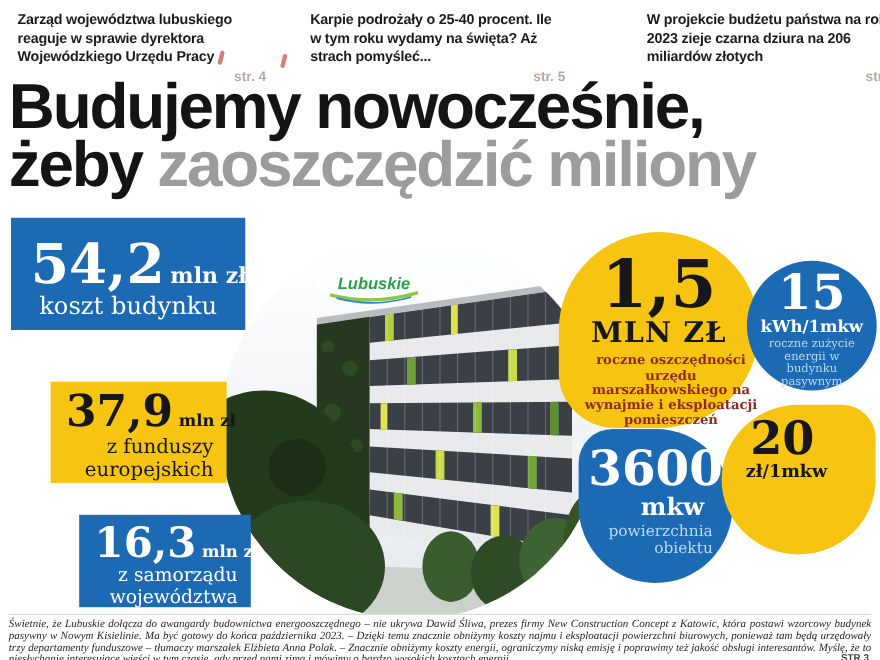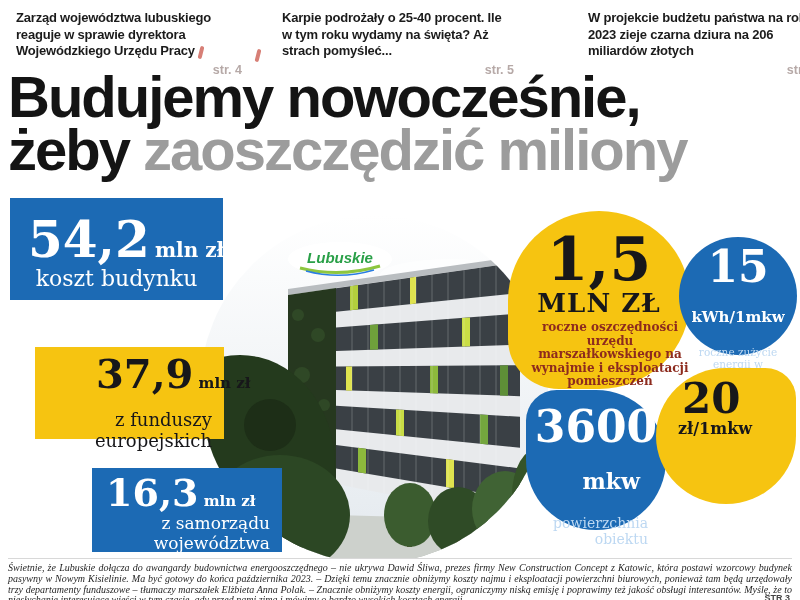--- a/index.html
+++ b/index.html
@@ -34,37 +34,37 @@
   .num{font-weight:700;}
   .unit{font-weight:700;}
   .cap{font-weight:400;}
 
   .cost-box{left:10px;top:198px;width:213px;height:102px;}
   .cost-box .num-row{padding:16px 0 0 18px;}
   .cost-box .num{font-size:50px;line-height:52px;}
   .cost-box .unit{font-size:20px;}
   .cost-box .cap{font-size:22px;text-align:center;margin-top:0px;}
 
-  .eu-box{left:35px;top:347px;width:142px;height:92px;padding-left:47px;}
+  .eu-box{left:46px;top:347px;width:160px;height:92px;}
   .eu-box .num-row{padding:6px 0 0 14px;}
   .eu-box .num{font-size:40px;line-height:42px;}
   .eu-box .unit{font-size:15px;}
-  .eu-box .cap{font-size:18px;line-height:21px;text-align:right;padding-right:12px;margin-top:14px;}
-
-  .region-box{left:72px;top:468px;width:190px;height:84px;margin-left:20px;}
+  .eu-box .cap{font-size:18px;line-height:21px;text-align:right;padding-right:12px;margin-top:1px;}
+
+  .region-box{left:72px;top:468px;width:156px;height:84px;}
   .region-box .num-row{padding:5px 0 0 14px;}
   .region-box .num{font-size:38px;line-height:40px;}
   .region-box .unit{font-size:15px;}
   .region-box .cap{font-size:17px;line-height:20px;text-align:right;padding-right:12px;margin-top:0;}
 
   
   .bubble{position:absolute;font-family:"DejaVu Serif","Liberation Serif",serif;
           display:flex;flex-direction:column;align-items:center;}
   .bub-yellow{background:var(--yellow,#f6c411);color:#17171a;}
-  .bub-blue{background:var(--blue,#1c6ab4);color:#fff;gap:20px;}
+  .bub-blue{background:var(--blue,#1c6ab4);color:#fff;}
   .bubble .num{font-weight:700;text-align:right;}
   .bubble .unit{font-weight:700;}
   .bubble .cap{font-weight:700;}
 
   .savings-bubble{left:508px;top:211px;width:182px;height:178px;z-index:2;
       border-radius:50% 50% 50% 28%;}
   .savings-bubble .num{font-size:60px;line-height:60px;margin-top:18px;}
   .savings-bubble .unit{font-size:26px;line-height:28px;letter-spacing:1px;}
   .savings-bubble .cap{font-size:12px;line-height:13.5px;text-align:center;width:158px;
       color:var(--dark-red,#8d2b1e);margin-top:4px;margin-left:22px;}

